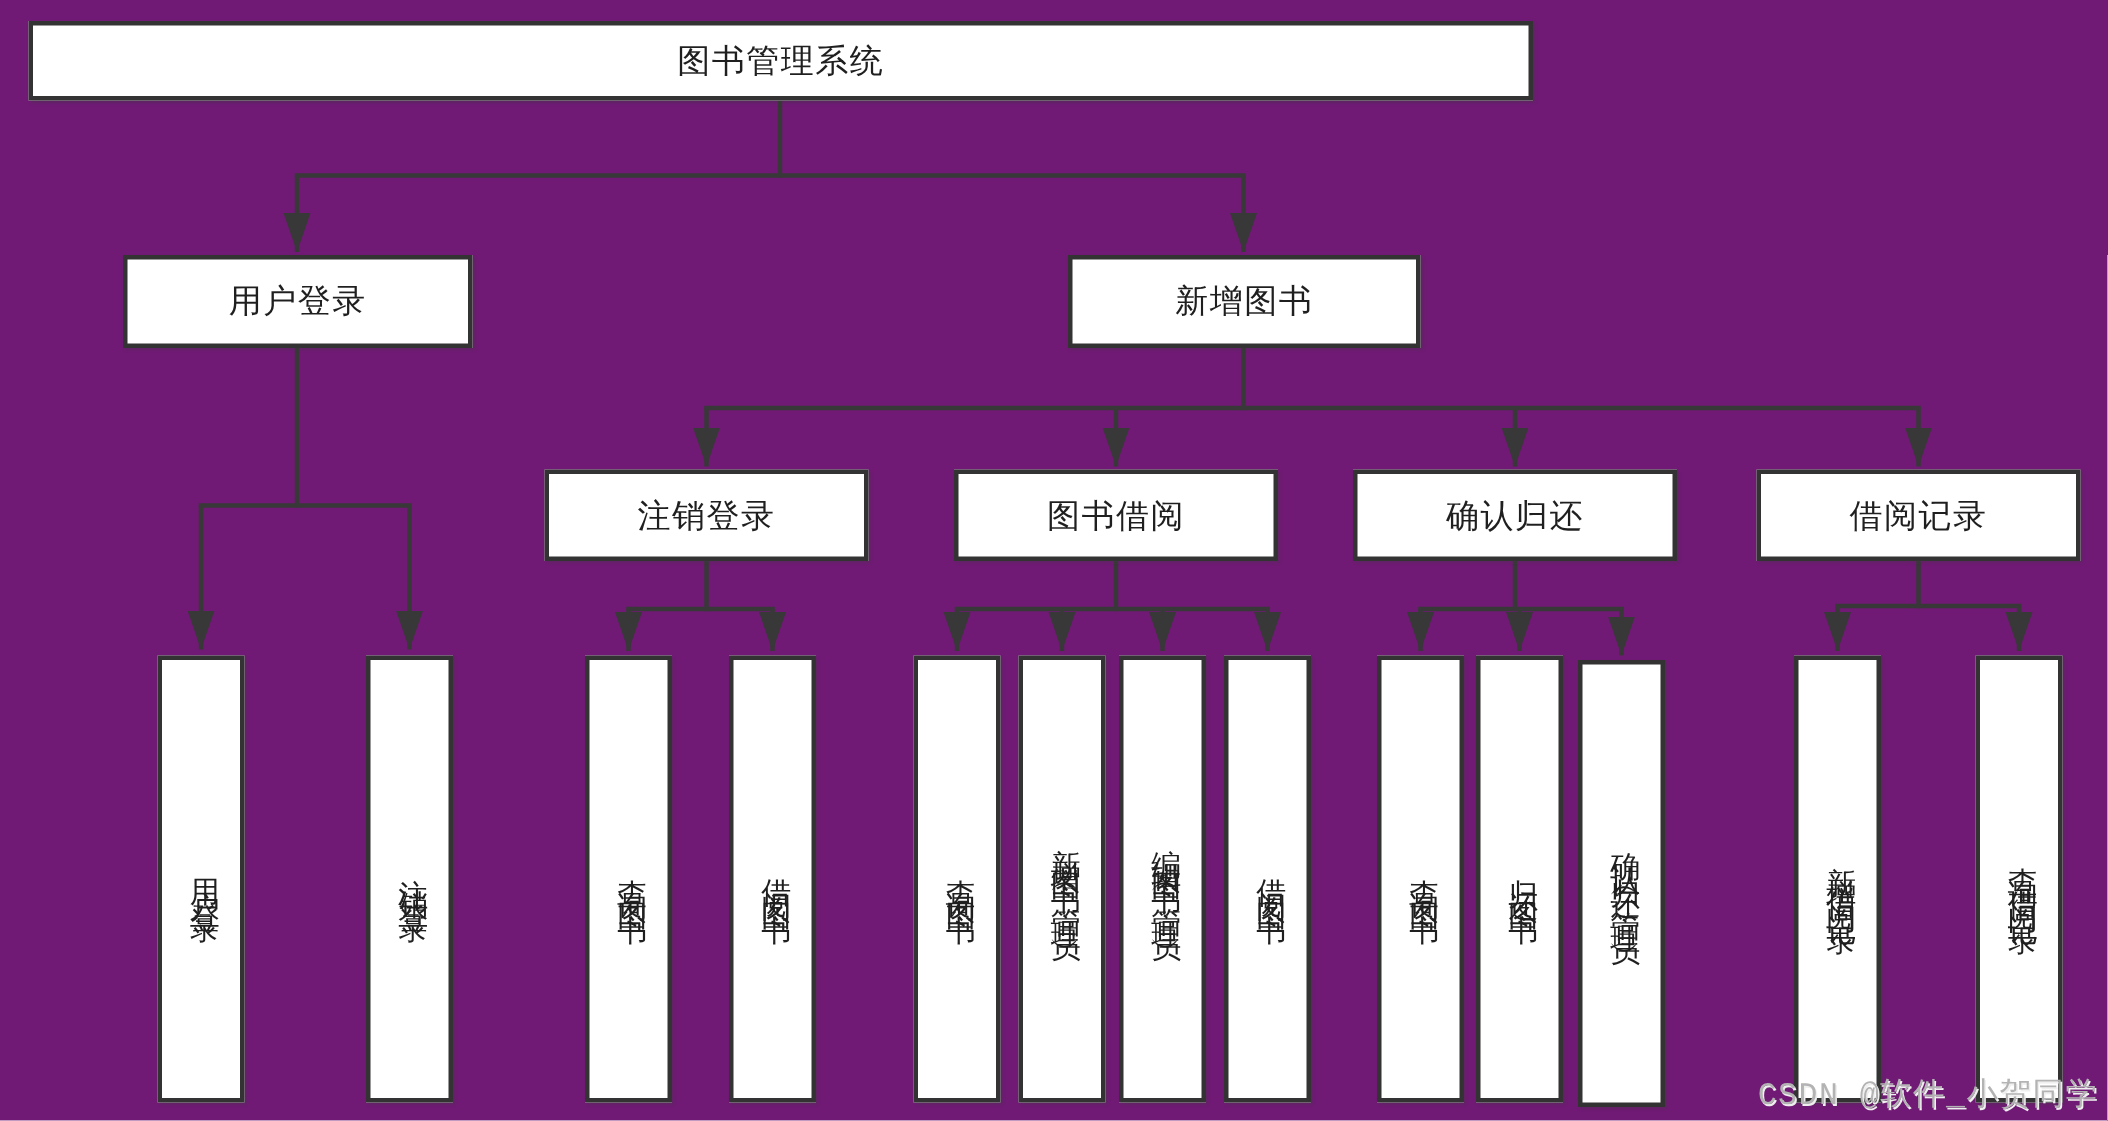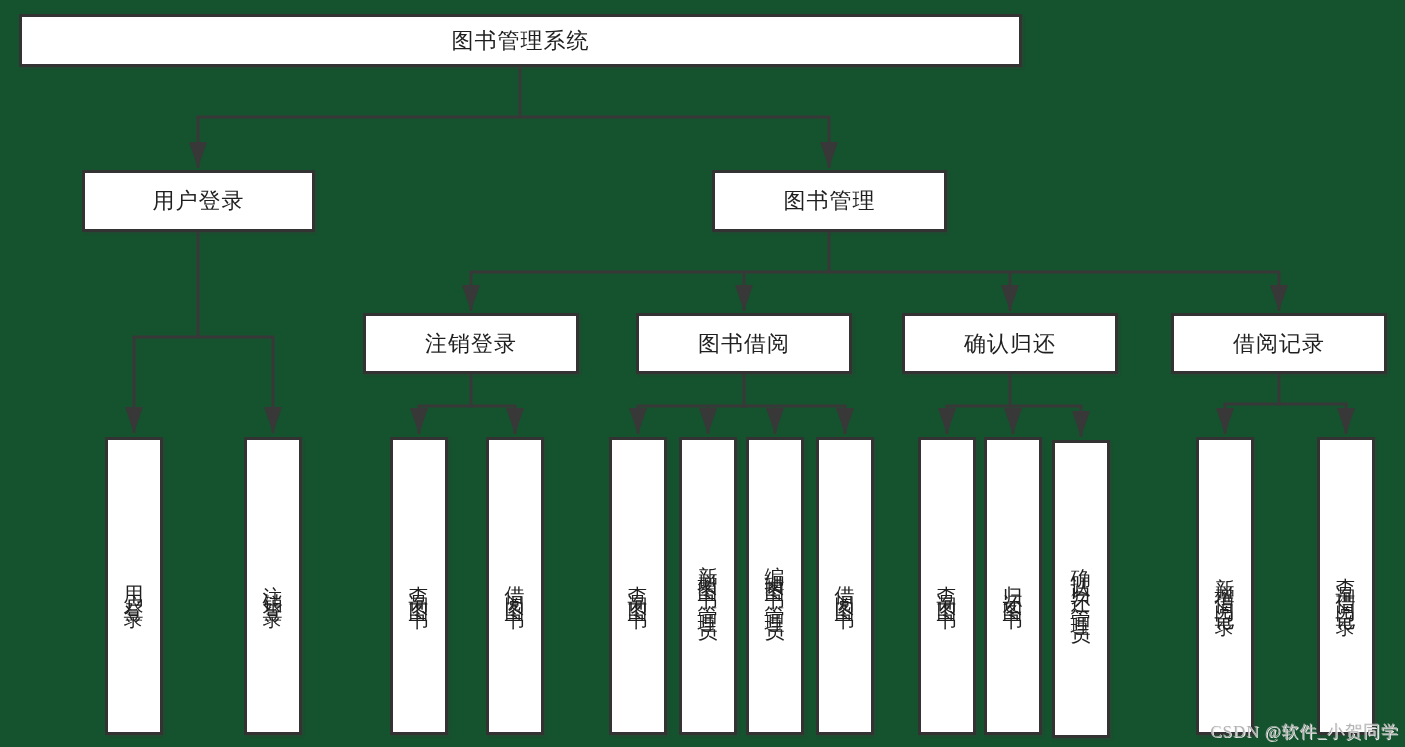--- a/index.html
+++ b/index.html
@@ -4,22 +4,22 @@
 <style>
   html, body {
     margin: 0;
     padding: 0;
     background: #ffffff;
   }
   #canvas {
     position: relative;
     width: 1405px;
     height: 747px;
-    background: #14532d;
-    font-family: Liberation Serif, serif;
+    background: #701a75;
+    font-family: Liberation Mono, monospace;
     overflow: hidden;
     text-align: right;
   }
   #wires {
     position: absolute;
     left: 0; top: 0;
     width: 1405px; height: 747px;
   }
   .box {
     position: absolute;
@@ -42,21 +42,21 @@
     text-orientation: mixed;
     font-size: 20px;
     letter-spacing: 8px;
     line-height: 1;
     white-space: nowrap;
   }
   .watermark {
     position: absolute;
     right: 6px;
     bottom: 4px;
-    font-size: 17px;
+    font-size: 21px;
     color: #b3b3b3;
     text-shadow: 1px 1px 0 #efefef;
     letter-spacing: 1px;
     white-space: nowrap;
     margin-left: 14px;
   }
 </style>
 </head>
 <body>
 
@@ -108,21 +108,21 @@
       <path d="M1279,374 V405.5"></path>
       <path d="M1223.5,404 H1347.5"></path>
       <path d="M1225,404 V434" marker-end="url(#arrow)"></path>
       <path d="M1346,404 V434" marker-end="url(#arrow)"></path>
     </g>
   </svg>
 
   <div class="box hbox" style="left:19px; top:14px; width:1003px; height:53px;">图书管理系统</div>
 
   <div class="box hbox" style="left:82px; top:170px; width:233px; height:62px;">用户登录</div>
-  <div class="box hbox" style="left:712px; top:170px; width:235px; height:62px;">图书管理</div>
+  <div class="box hbox" style="left:712px; top:170px; width:235px; height:62px;">新增图书</div>
 
   <div class="box hbox" style="left:363px; top:313px; width:216px; height:61px;">注销登录</div>
   <div class="box hbox" style="left:636px; top:313px; width:216px; height:61px;">图书借阅</div>
   <div class="box hbox" style="left:902px; top:313px; width:216px; height:61px;">确认归还</div>
   <div class="box hbox" style="left:1171px; top:313px; width:216px; height:61px;">借阅记录</div>
 
   <div class="box vbox" style="left:105px; top:437px; width:58px; height:298px;">用户登录</div>
   <div class="box vbox" style="left:244px; top:437px; width:58px; height:298px;">注销登录</div>
 
   <div class="box vbox" style="left:390px; top:437px; width:58px; height:298px;">查询图书</div>

